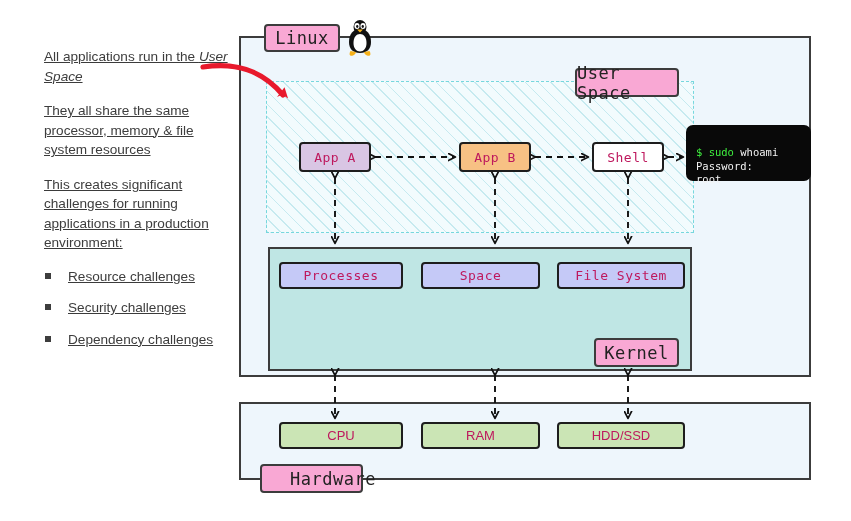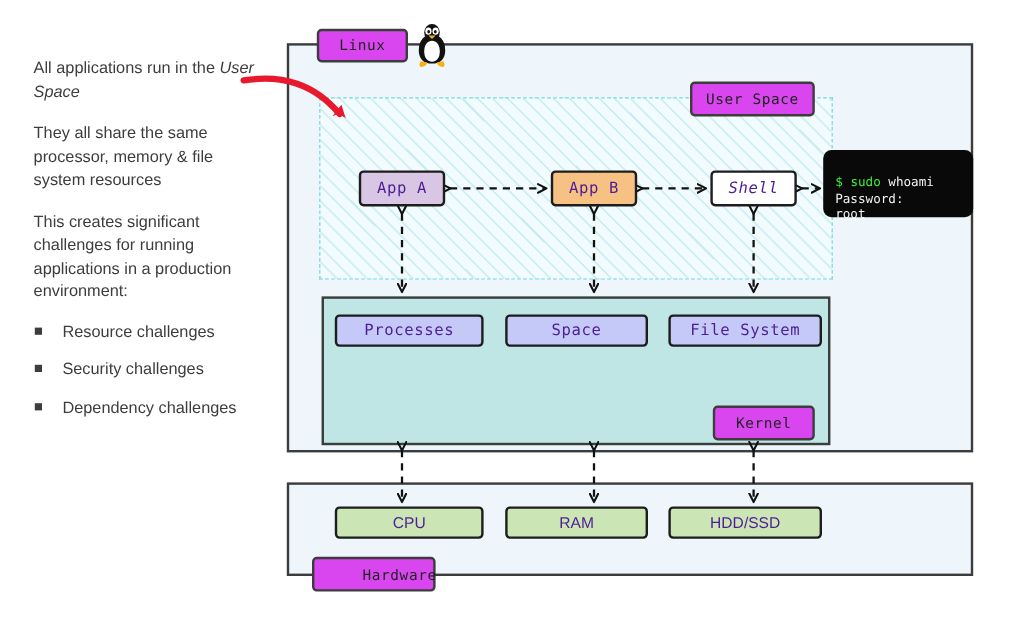--- a/index.html
+++ b/index.html
@@ -1,68 +1,68 @@
 <!DOCTYPE html>
 <html><head>
 <meta charset="utf-8">
 <style>
   html,body{margin:0;padding:0;background:#ffffff;}
   body{width:851px;height:521px;position:relative;overflow:hidden;
        font-family:"Liberation Sans",sans-serif;color:#3b3b3b;}
 
   
-  #text-col{position:absolute;left:28px;top:47px;width:196px;}
+  #text-col{position:absolute;left:44px;top:47px;width:196px;text-decoration:underline;}
   .para{font-size:13.6px;line-height:19.5px;color:#3d3d3d;margin:0 0 15px 0;}
   .para .em{font-style:italic;}
   #bullets{list-style:none;margin:0;padding:0;}
   #bullets li{position:relative;padding-left:24px;font-size:13.6px;
               line-height:17.5px;margin-bottom:14px;color:#3d3d3d;}
   #bullets li .bullet{position:absolute;left:1px;top:5px;width:6px;height:6px;
               background:#3d3d3d;}
 
   
   .mono{font-family:"DejaVu Sans Mono","Liberation Mono",monospace;}
 
   
   #linux-box{position:absolute;left:239px;top:36px;width:572px;height:341px;
              background:#eef6fc;border:2.5px solid #3c3c3c;box-sizing:border-box;}
   
   #hardware-box{position:absolute;left:239px;top:402px;width:572px;height:78px;
              background:#eef6fc;border:2.5px solid #3c3c3c;box-sizing:border-box;}
 
   
-  .tab{position:absolute;background:#d946ef;border:2.2px solid #3c3c3c;
+  .tab{position:absolute;background:#f9a8d4;border:2.2px solid #3c3c3c;
        border-radius:4px;display:flex;align-items:center;justify-content:center;
-       font-size:12px;letter-spacing:.5px;color:#222;box-sizing:border-box;z-index:14;}
+       font-size:17px;letter-spacing:.5px;color:#222;box-sizing:border-box;z-index:14;}
 
   #tab-linux{left:264px;top:24px;width:76px;height:28px;}
   #tab-userspace{left:575px;top:68px;width:104px;height:29px;}
   #tab-kernel{left:594px;top:338px;width:85px;height:29px;}
   #tab-hardware{left:260px;top:464px;width:103px;height:29px;padding-left:43px;}
 
   
   #userspace-region{position:absolute;left:266px;top:81px;width:428px;height:152px;
      border:1.6px dashed #76d7dd;box-sizing:border-box;z-index:3;
      background-color:#f2fbfd;
      background-image:repeating-linear-gradient(45deg,
         rgba(120,205,215,.36) 0 1.2px, rgba(0,0,0,0) 1.2px 9px);}
 
   
   #kernel-region{position:absolute;left:268px;top:247px;width:424px;height:124px;
      background:#bfe6e4;border:2.2px solid #3c3c3c;box-sizing:border-box;z-index:3;}
 
   
   .node{position:absolute;border:2.2px solid #1d1d1d;border-radius:4px;
         display:flex;align-items:center;justify-content:center;
-        font-size:13px;color:#4c1d95;box-sizing:border-box;z-index:10;
+        font-size:13px;color:#be185d;box-sizing:border-box;z-index:10;
         letter-spacing:.5px;}
 
   #node-appa{left:299px;top:142px;width:72px;height:30px;background:#d9c6e4;}
   #node-appb{left:459px;top:142px;width:72px;height:30px;background:#f7c184;}
-  #node-shell{left:592px;top:142px;width:72px;height:30px;background:#ffffff;font-style:italic;}
+  #node-shell{left:592px;top:142px;width:72px;height:30px;background:#ffffff;}
 
   #node-processes{left:279px;top:262px;width:124px;height:27px;background:#c5c9f7;}
   #node-memory{left:421px;top:262px;width:119px;height:27px;background:#c5c9f7;}
   #node-filesystem{left:557px;top:262px;width:128px;height:27px;background:#c5c9f7;}
 
   .hw{font-family:"Liberation Sans",sans-serif;font-size:13px;letter-spacing:0;}
   #node-cpu{left:279px;top:422px;width:124px;height:27px;background:#cbe5b5;}
   #node-ram{left:421px;top:422px;width:119px;height:27px;background:#cbe5b5;}
   #node-hdd{left:557px;top:422px;width:128px;height:27px;background:#cbe5b5;}
 

